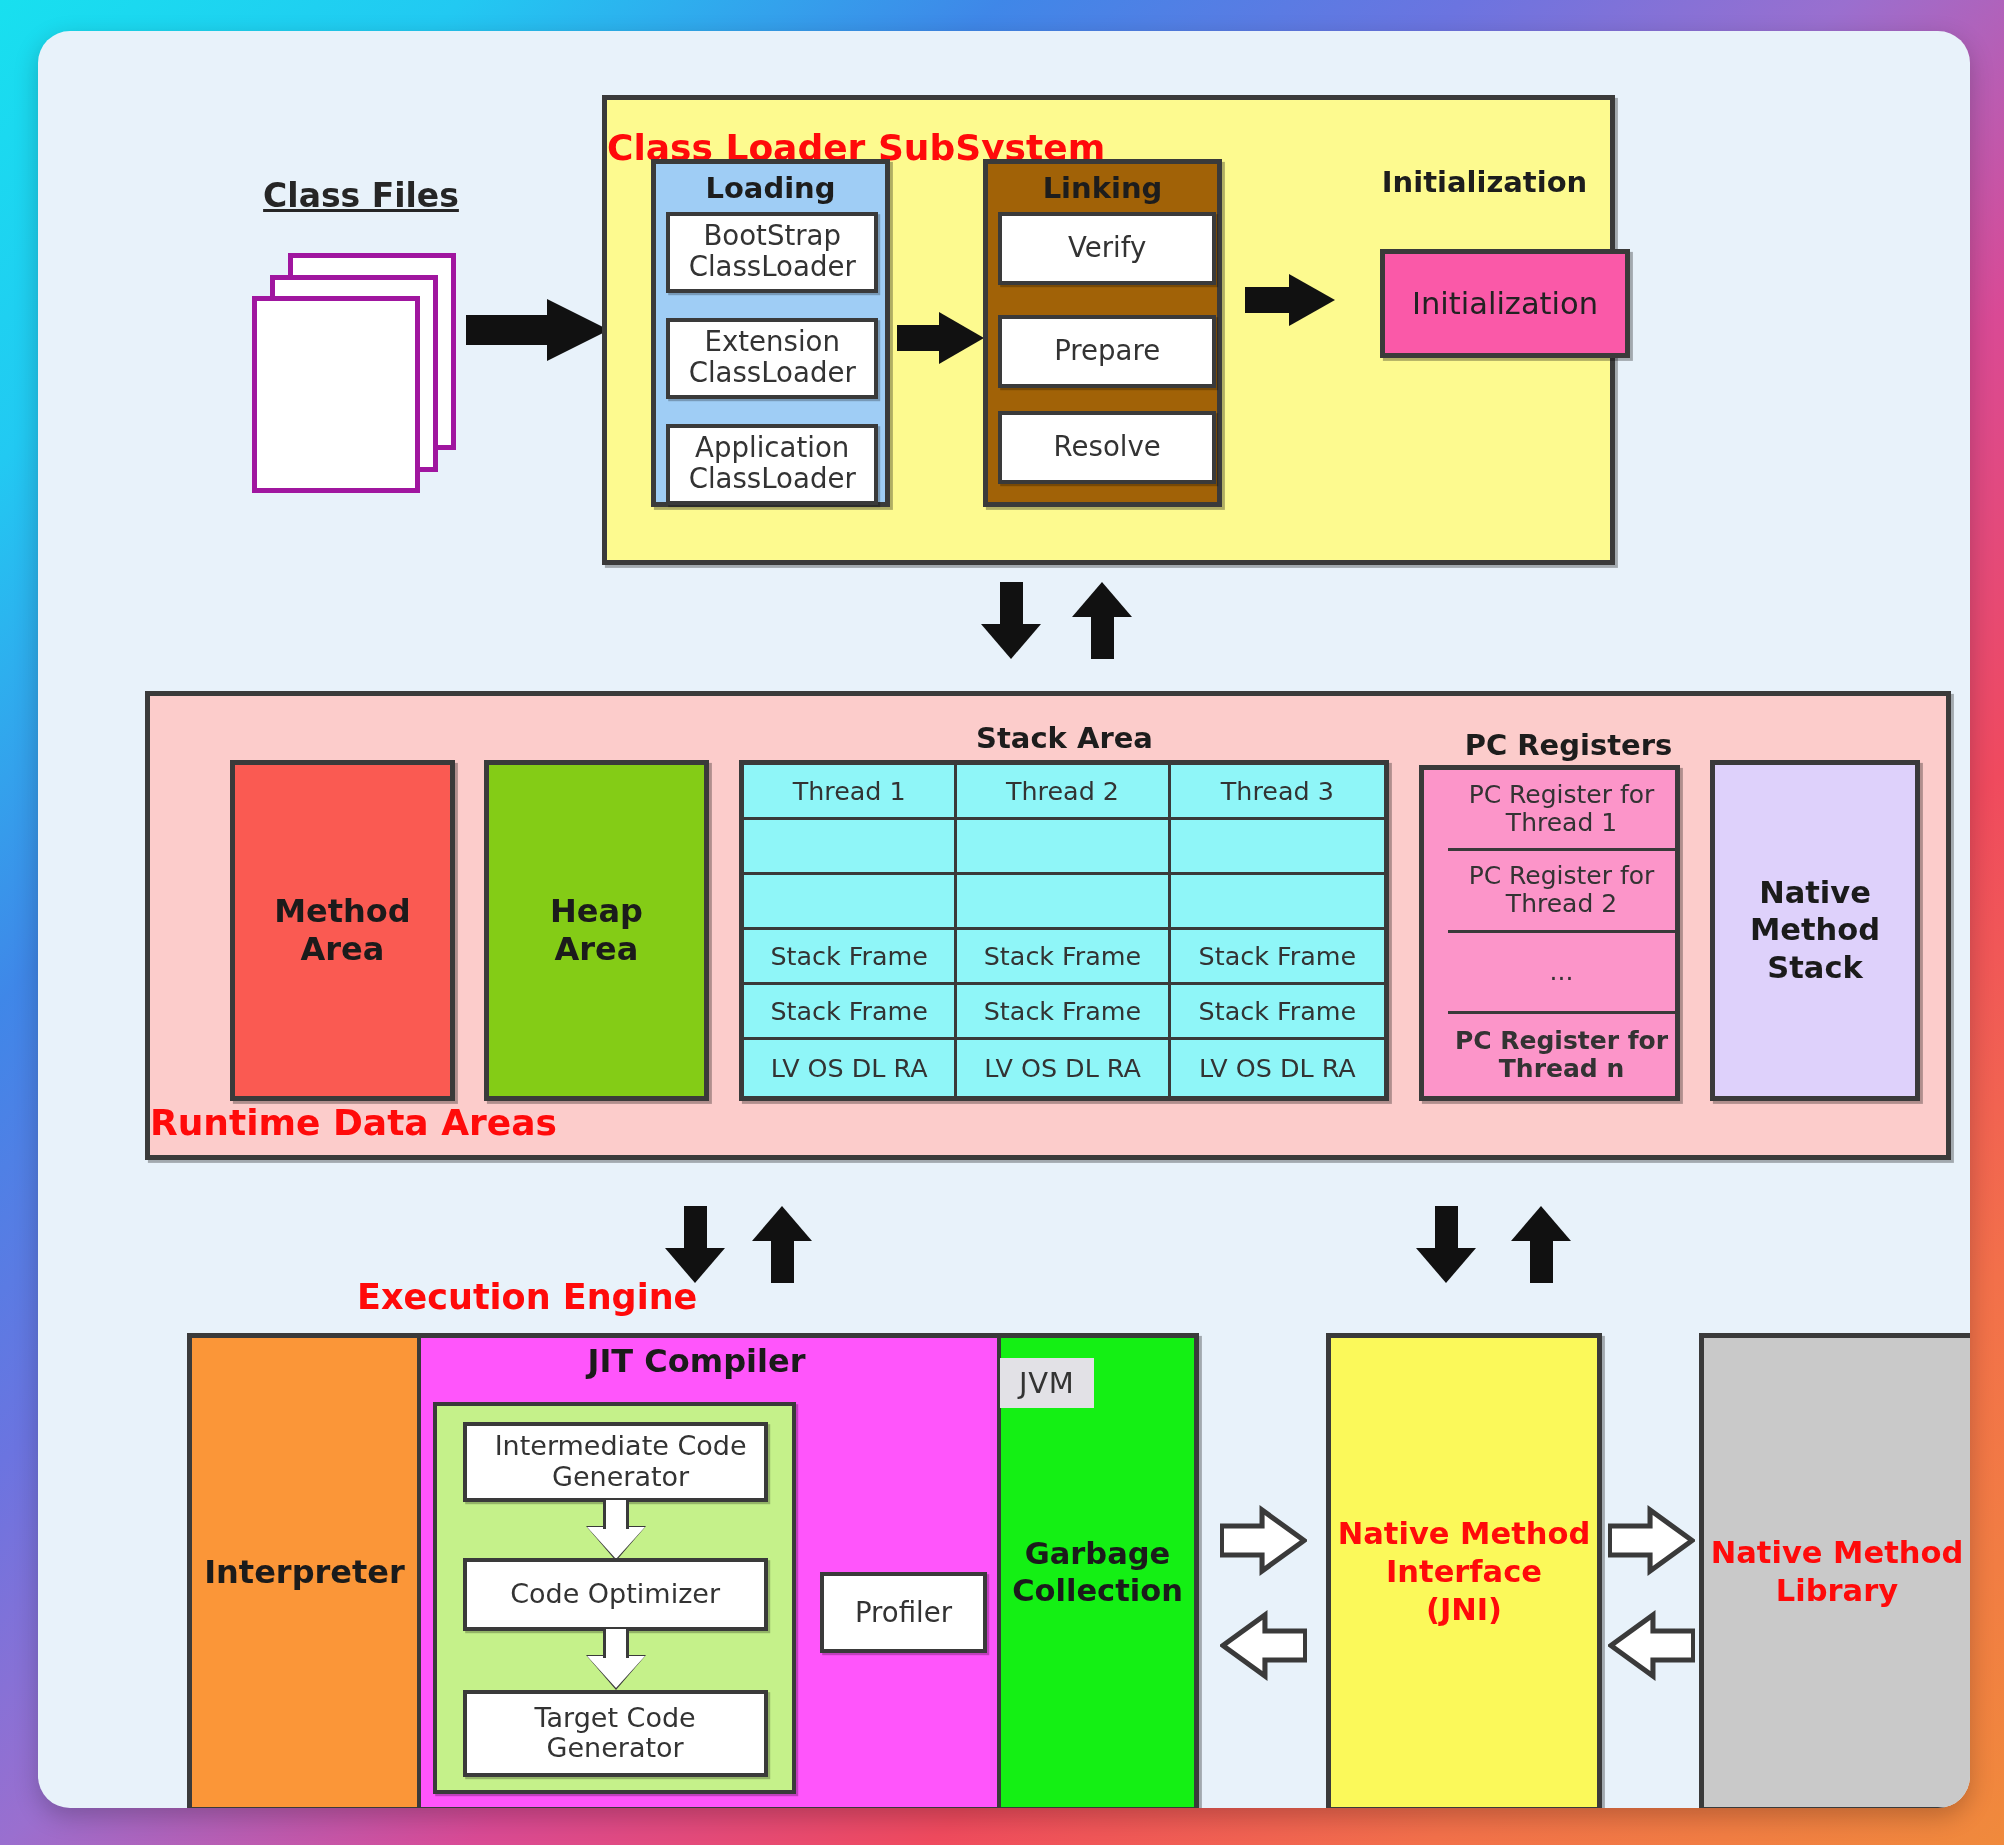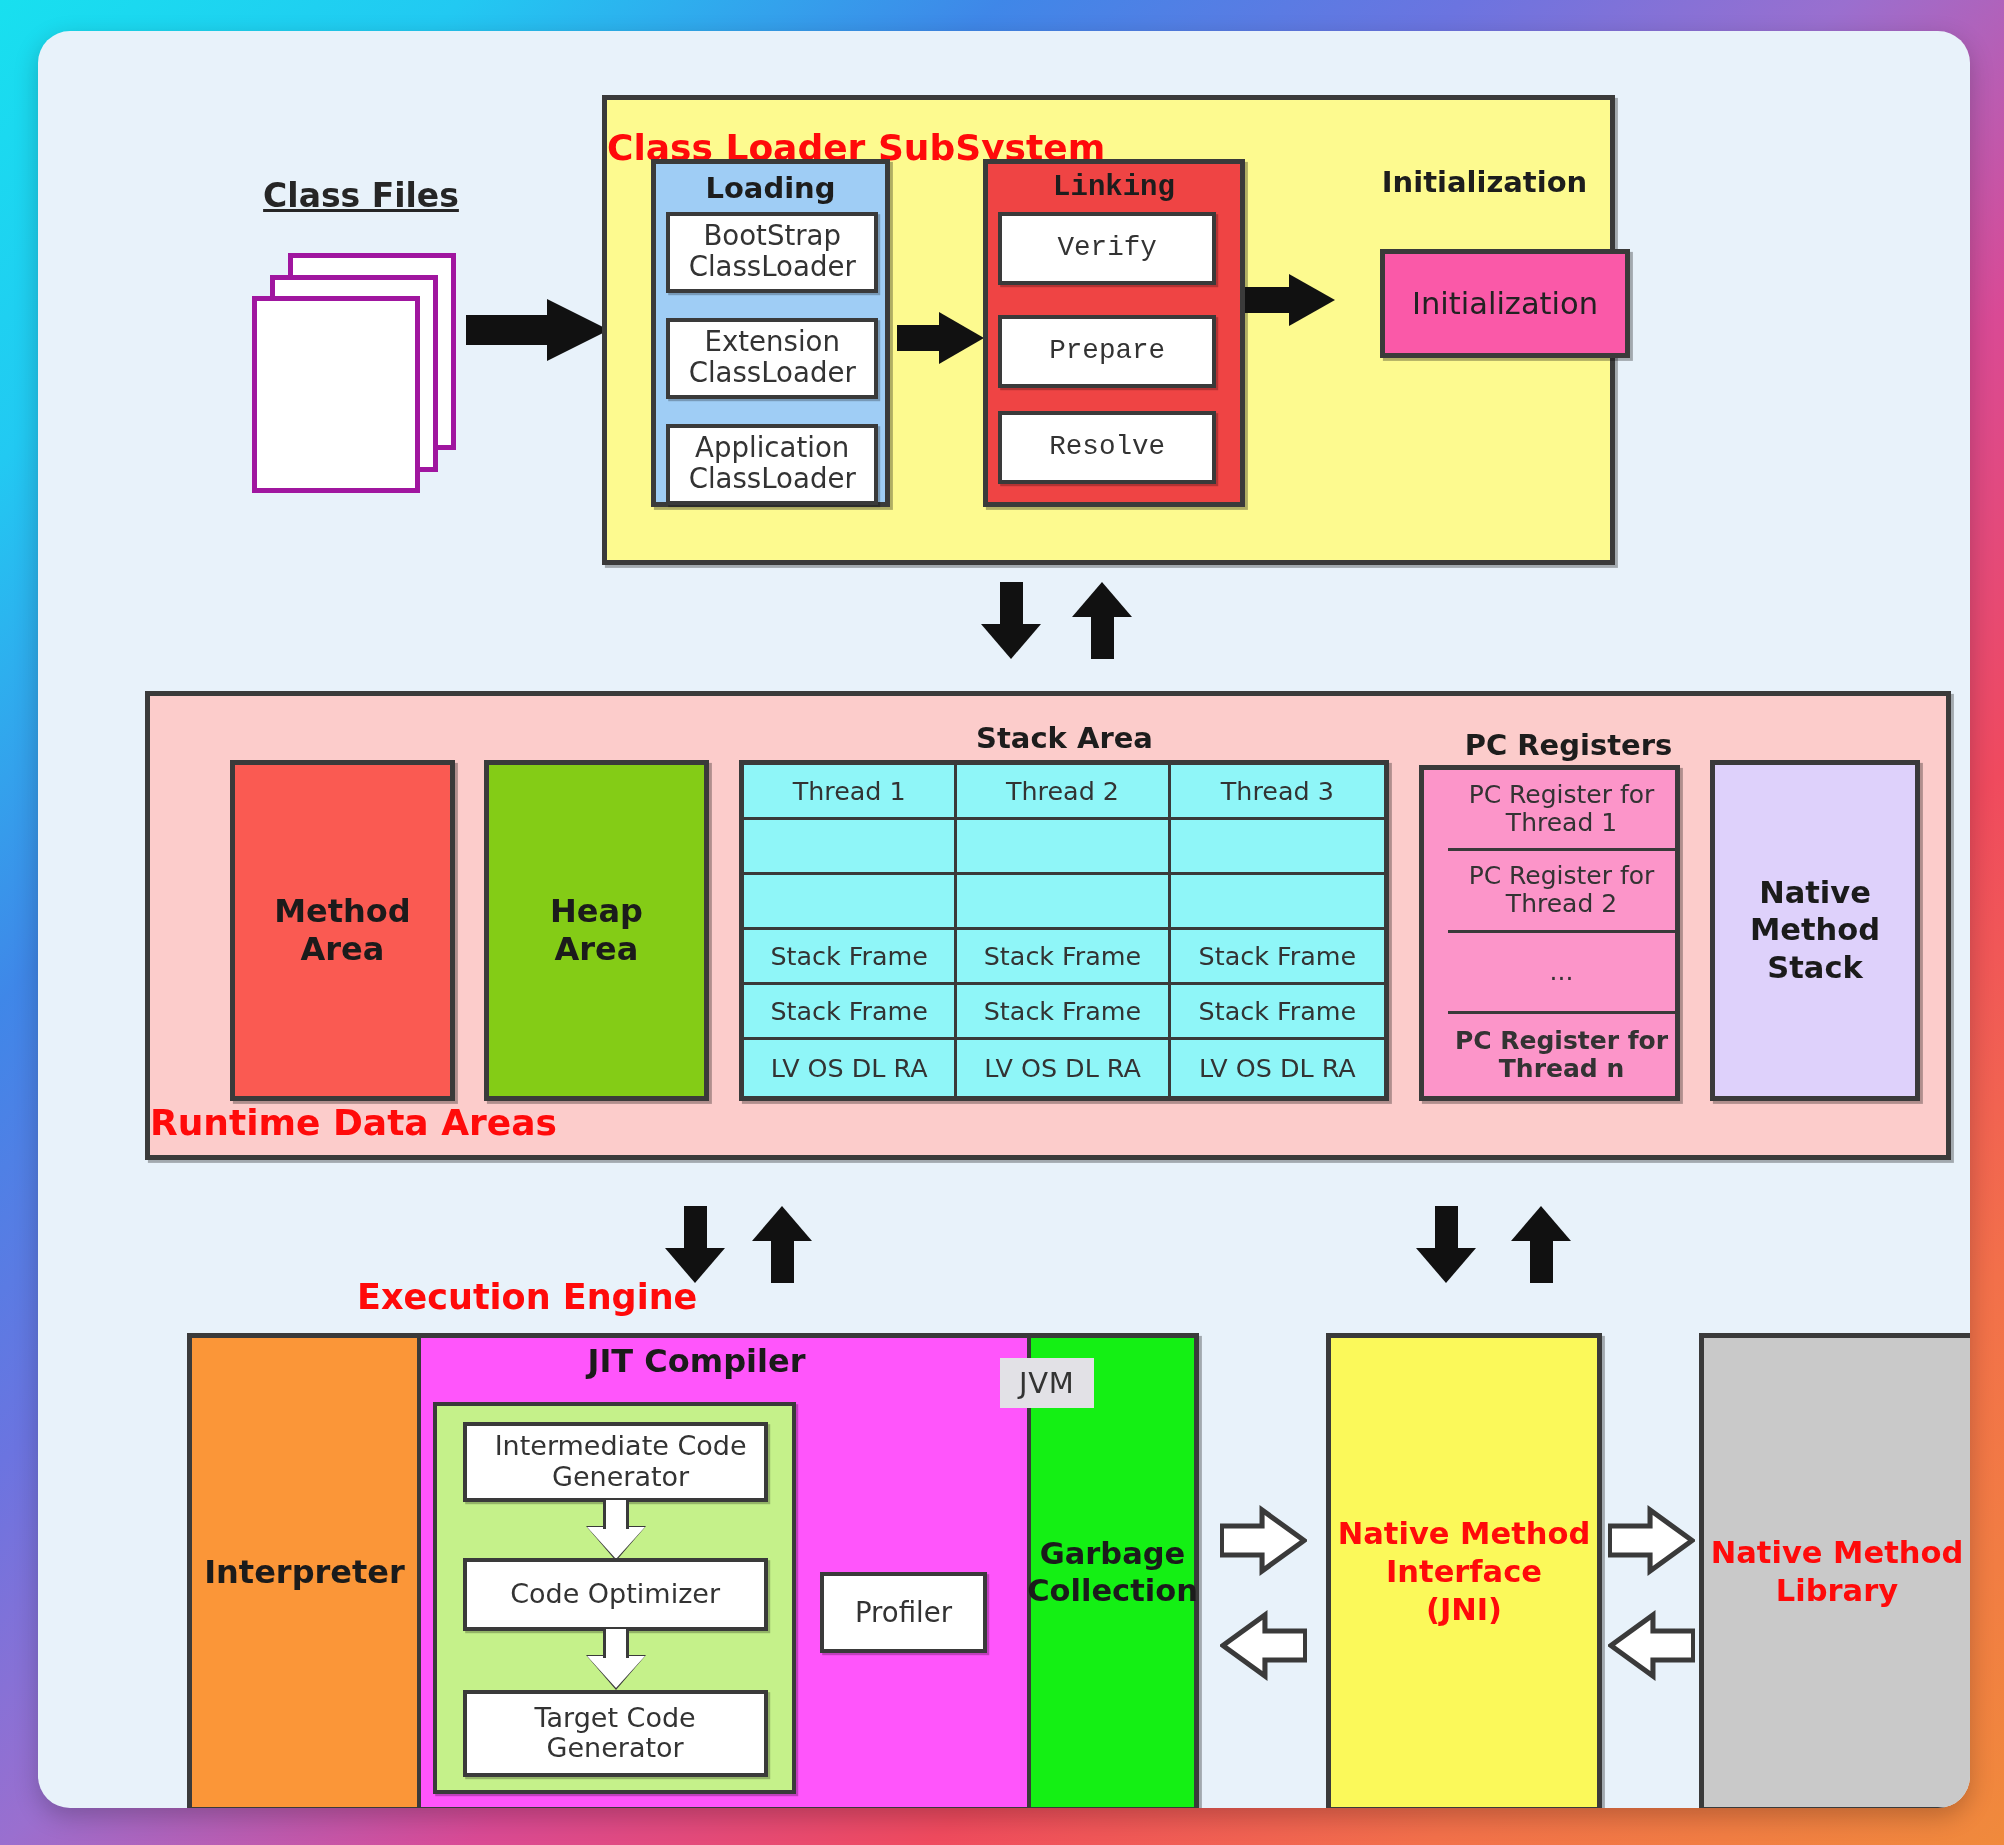--- a/index.html
+++ b/index.html
@@ -119,23 +119,22 @@
     text-align: center;
     line-height: 1.12;
     box-shadow: 2.2px 2.2px 0 rgba(0,0,0,0.25);
   }
   #cl-boot  { left: 10.2px; top: 48px;  width: 212px; height: 81px; }
   #cl-ext   { left: 10.2px; top: 154px; width: 212px; height: 81px; }
   #cl-app   { left: 10.2px; top: 260px; width: 212px; height: 81px; }
 
   #linking-box {
     left: 376px; top: 59px;
-    width: 262px; height: 348px;
-    background: #ef4444;
-    font-family: Liberation Mono, monospace;
+    width: 239px; height: 348px;
+    background: #a16207;
   }
   #linking-head {
     position: absolute; left: 0; top: 7.3px; width: 100%;
     font-size: 29px; font-weight: bold; text-align: center; color: #1d1d1d;
   }
   #lk-verify  { left: 10.2px; top: 48px;  width: 218px; height: 73px; }
   #lk-prepare { left: 10.2px; top: 151px; width: 218px; height: 73px; }
   #lk-resolve { left: 10.2px; top: 247px; width: 218px; height: 73px; }
 
   #init-head {
@@ -321,21 +320,21 @@
     position: absolute;
     left: 399px; top: 234px;
     width: 167px; height: 81px;
     background: #ffffff;
     border: 4.4px solid #3a3a3a;
     display: flex; align-items: center; justify-content: center;
     font-size: 27.6px; color: #333;
     box-shadow: 2.2px 2.2px 0 rgba(0,0,0,0.25);
   }
   #gc-col {
-    width: 167px;
+    width: 197px;
     height: 100%;
     background: #14f014;
     border-left: 4.4px solid #3a3a3a;
     display: flex; align-items: center; justify-content: center;
     font-size: 30.5px; font-weight: bold; color: #1b1b1b;
     text-align: center; line-height: 1.22;
   }
 
   #jni-panel {
     left: 1288px; top: 1302px;

